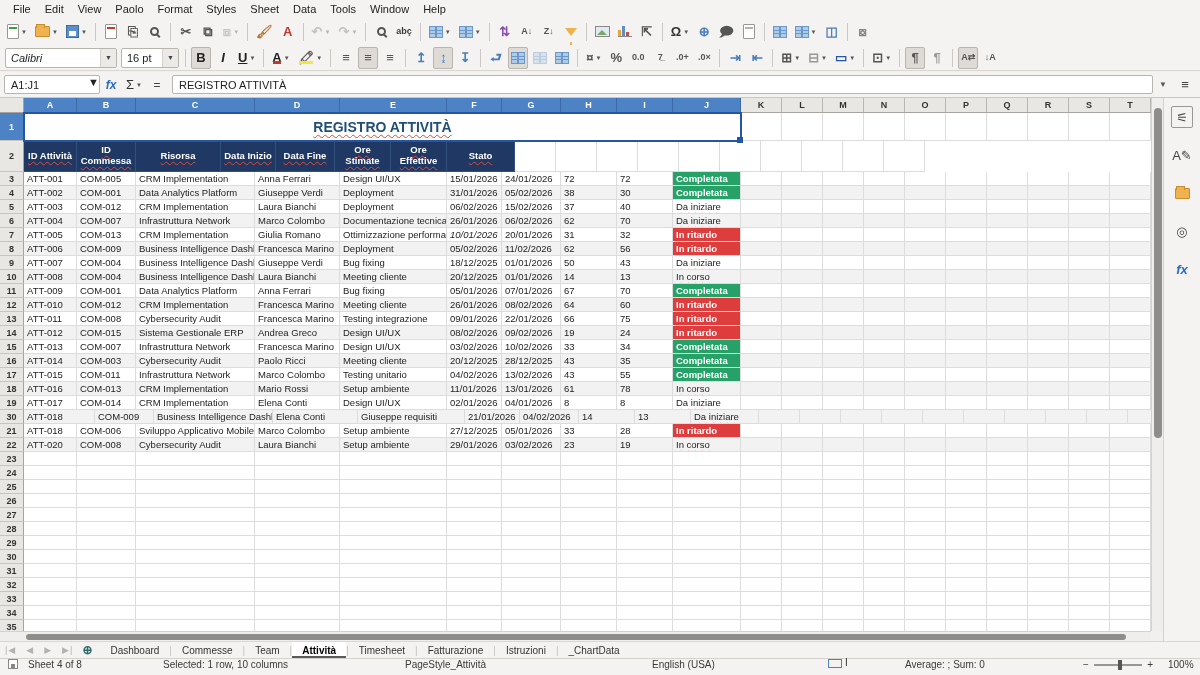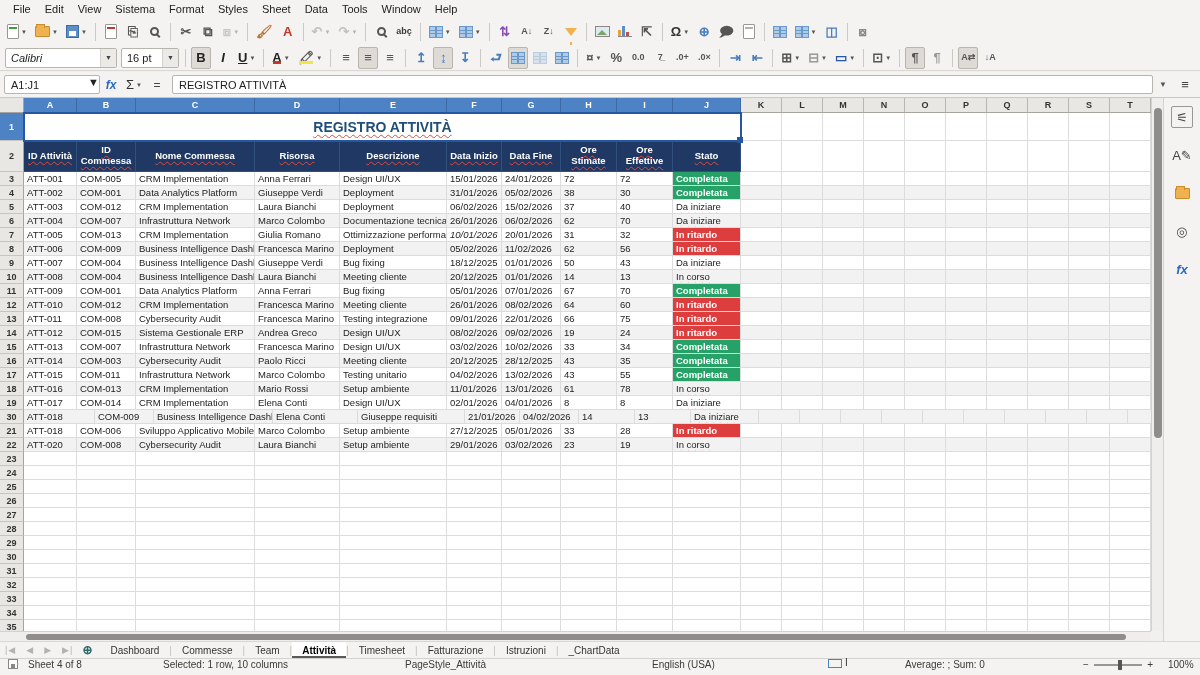--- a/index.html
+++ b/index.html
@@ -112,21 +112,21 @@
   .zoom-track { flex:1; height:2px; background:#9a9792; position:relative; }
   .zoom-thumb { position:absolute; left:50%; top:-4px; width:4px; height:10px; background:#555; }
 </style>
 </head>
 <body>
 
 <div class="menubar" id="menubar">
     <span class="menu-item">File</span>
     <span class="menu-item">Edit</span>
     <span class="menu-item">View</span>
-    <span class="menu-item">Sistema</span>
+    <span class="menu-item">Paolo</span>
     <span class="menu-item">Format</span>
     <span class="menu-item">Styles</span>
     <span class="menu-item">Sheet</span>
     <span class="menu-item">Data</span>
     <span class="menu-item">Tools</span>
     <span class="menu-item">Window</span>
     <span class="menu-item">Help</span>
   </div>
 
 <div class="toolbar" id="toolbar1">
@@ -435,28 +435,22 @@
         <div class="cell" style="width: 41px;"></div>
       </div>
       <div class="grid-row" style="height: 31px;">
         <div class="rowhead">2</div>
         <div class="cell thead-cell" style="width: 53px;">
           <span class="sq">ID Attività</span>
         </div>
         <div class="cell thead-cell" style="width: 59px;">
           <span class="sq">ID Commessa</span>
         </div>
-        <div class="cell thead-cell" style="width: 119px;">
-          <span class="sq">Nome Commessa</span>
-        </div>
         <div class="cell thead-cell" style="width: 85px;">
           <span class="sq">Risorsa</span>
-        </div>
-        <div class="cell thead-cell" style="width: 107px;">
-          <span class="sq">Descrizione</span>
         </div>
         <div class="cell thead-cell" style="width: 55px;">
           <span class="sq">Data Inizio</span>
         </div>
         <div class="cell thead-cell" style="width: 59px;">
           <span class="sq">Data Fine</span>
         </div>
         <div class="cell thead-cell" style="width: 56px;">
           <span class="sq">Ore Stimate</span>
         </div>

